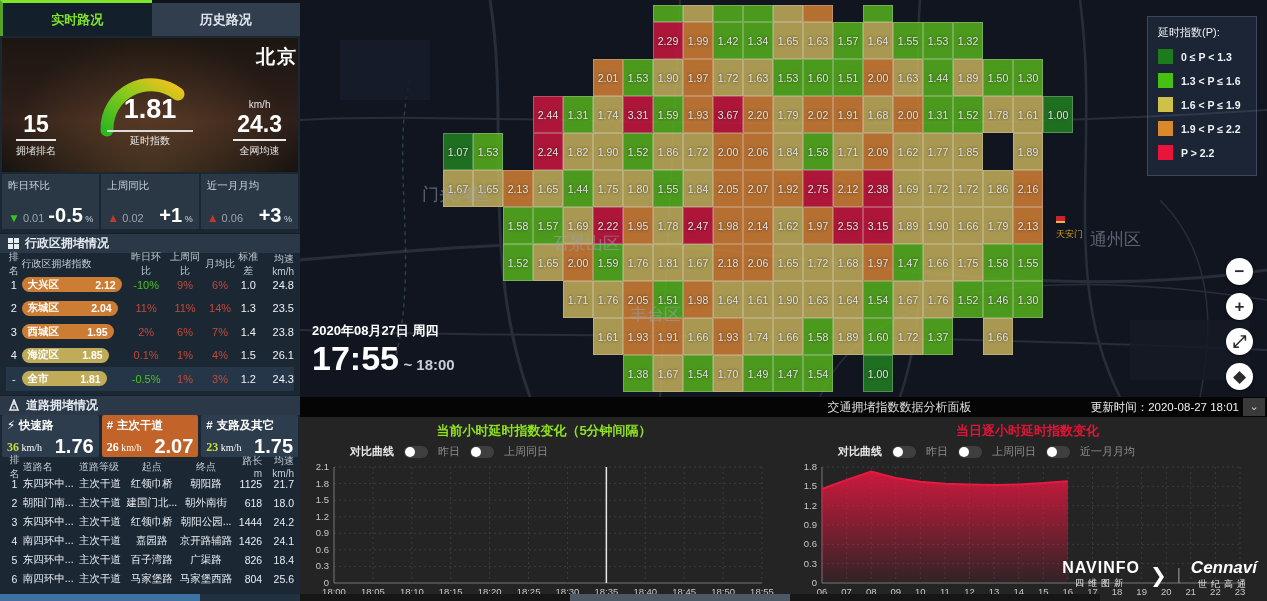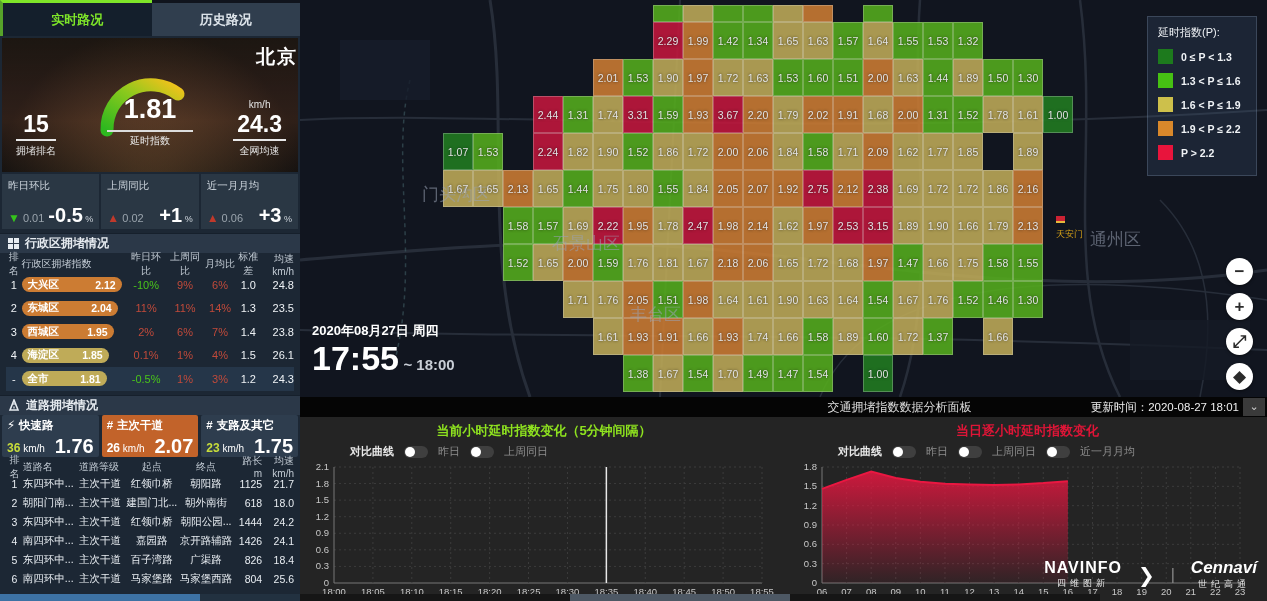--- a/index.html
+++ b/index.html
@@ -47,21 +47,21 @@
   .c-spd { width:34px; text-align:right; }
   .pill { height:15px; border-radius:8px; color:#fff; font-size:10.5px; display:flex; align-items:center; justify-content:space-between; padding:0 6px; font-weight:bold; }
   .pct-up { color:#c14a3a; } .pct-dn { color:#49c41a; }
   .scope { font-size:11px; color:#dfe5ea; padding:3px 8px 2px; }
   .scope b { color:#4ad41c; margin-left:4px; }
   .cards { display:flex; gap:3px; padding:0 2px; }
   .card { flex:1; height:42px; padding:3px 5px 2px; border-radius:2px; }
   .card.dark { background:#2e3d4e; } .card.orange { background:#c2632a; }
   .card .t { color:#fff; font-size:11.5px; font-weight:bold; display:flex; gap:4px; align-items:center; }
   .card .b { display:flex; justify-content:space-between; align-items:flex-end; margin-top:4px; }
-  .card .sp { font-size:10px; color:#fff; } .card .sp b { font-size:12px; }
+  .card .sp { font-size:10px; color:#fff;font-family:Liberation Serif, serif; } .card .sp b { font-size:12px; }
   .card.dark .sp b { color:#c8dd3a; }
   .card .idx { color:#fff; font-size:20px; font-weight:bold; line-height:.9; }
   .r-table { padding:2px 6px 0; }
   .r-head, .r-row { display:flex; align-items:center; }
   .r-head { color:#c2cbd4; font-size:10px; height:16px; }
   .r-row { height:19px; font-size:10.5px; color:#e8edf2; }
   .r-c0 { width:18px; text-align:center; } .r-c1 { width:60px; } .r-c2 { width:50px; }
   .r-c3 { width:56px; text-align:center; } .r-c4 { width:60px; text-align:center; }
   .r-c5 { width:30px; text-align:right; } .r-c6 { width:34px; text-align:right; }
   .sb-scroll { position:absolute; left:0; bottom:0; width:300px; height:7px; background:#223140; }
@@ -98,21 +98,21 @@
   .update { position:absolute; right:28px; top:0; line-height:20px; color:#eee; font-size:11.5px; }
   .chev { position:absolute; right:2px; top:1px; width:22px; height:18px; background:#3a3a3a; color:#ccc; text-align:center; line-height:16px; font-size:11px; cursor:pointer; }
   .charts { display:flex; }
   .chart { position:relative; height:178px; }
   .chart.left { width:488px; } .chart.right { width:479px; }
   .c-title { text-align:center; font-size:13px; font-weight:bold; padding-top:5px; }
   .c-toggles { display:flex; align-items:center; gap:10px; padding:4px 0 0 30px;margin-left:20px; }
   .c-toggles .cl { color:#e8e8e8; font-size:11px; font-weight:bold; }
   .c-toggles .tl { color:#8d8d8d; font-size:11px; }
   .c-toggles .tg { background:#3f3f3f; }
-  .logos { position:absolute; right:10px; bottom:10px; z-index:6; display:flex; align-items:center; gap:16px; color:#fff; }
+  .logos { position:absolute; right:10px; bottom:10px; z-index:6; display:flex; align-items:center; gap:10px; color:#fff; }
   .logo1 .n { font-size:16px; font-weight:bold; letter-spacing:1px; }
   .logo1 .z, .logo2 .z { font-size:9px; letter-spacing:4px; color:#e8e8e8; }
   .logo-arrow { font-size:20px; font-weight:bold; }
   .logo-sep { color:#888; font-size:16px; }
   .logo2 .n { font-size:17px; font-weight:bold; font-style:italic; }
   .hscroll { position:absolute; left:0; bottom:0; width:800px; height:7px; background:#161616; }
   .hscroll i { position:absolute; left:270px; width:220px; height:7px; background:#4d5864; }
   svg text { font-family:"Liberation Sans","DejaVu Sans",sans-serif; }
 </style>
 </head>

